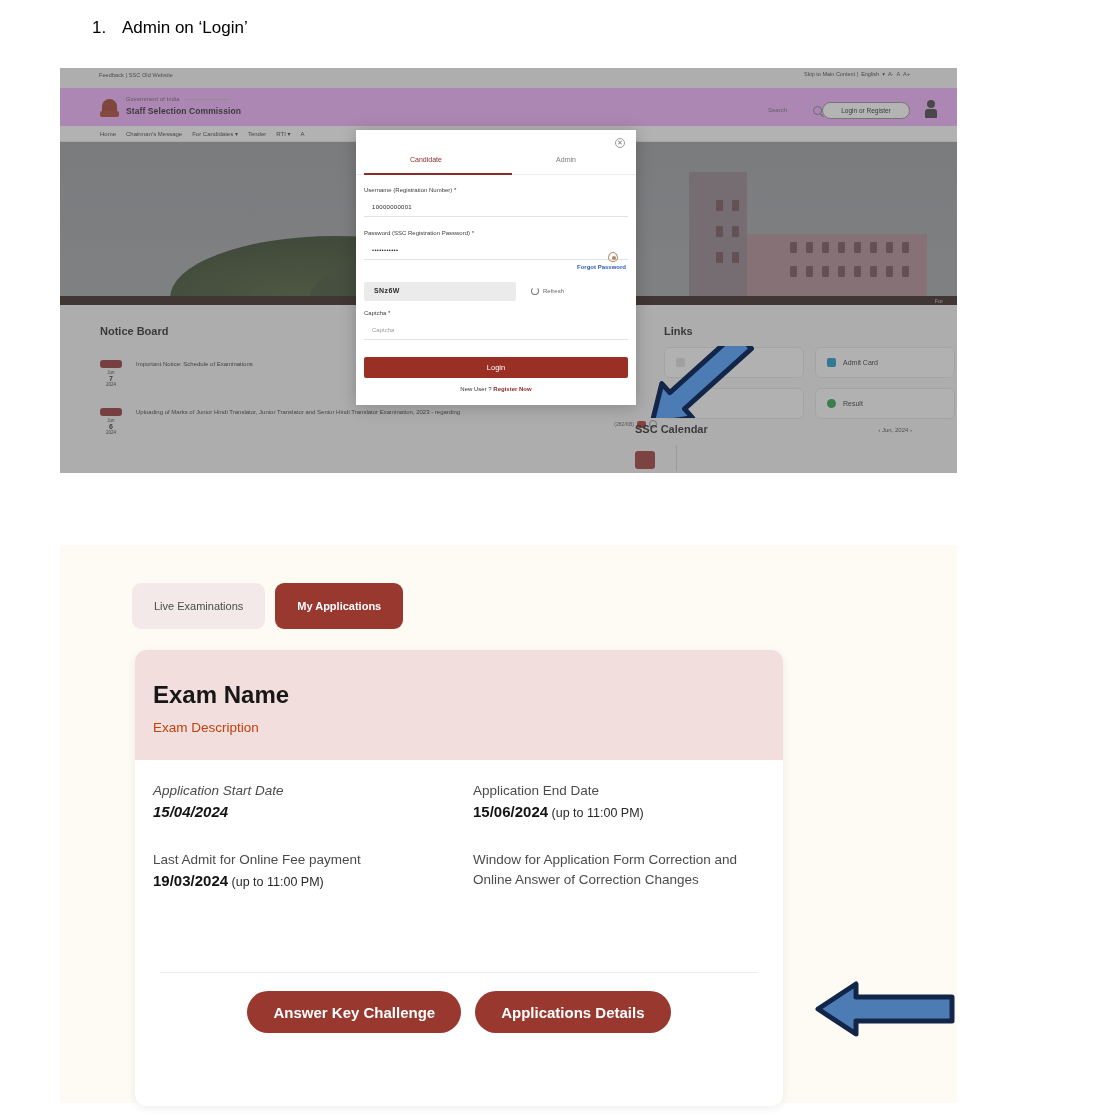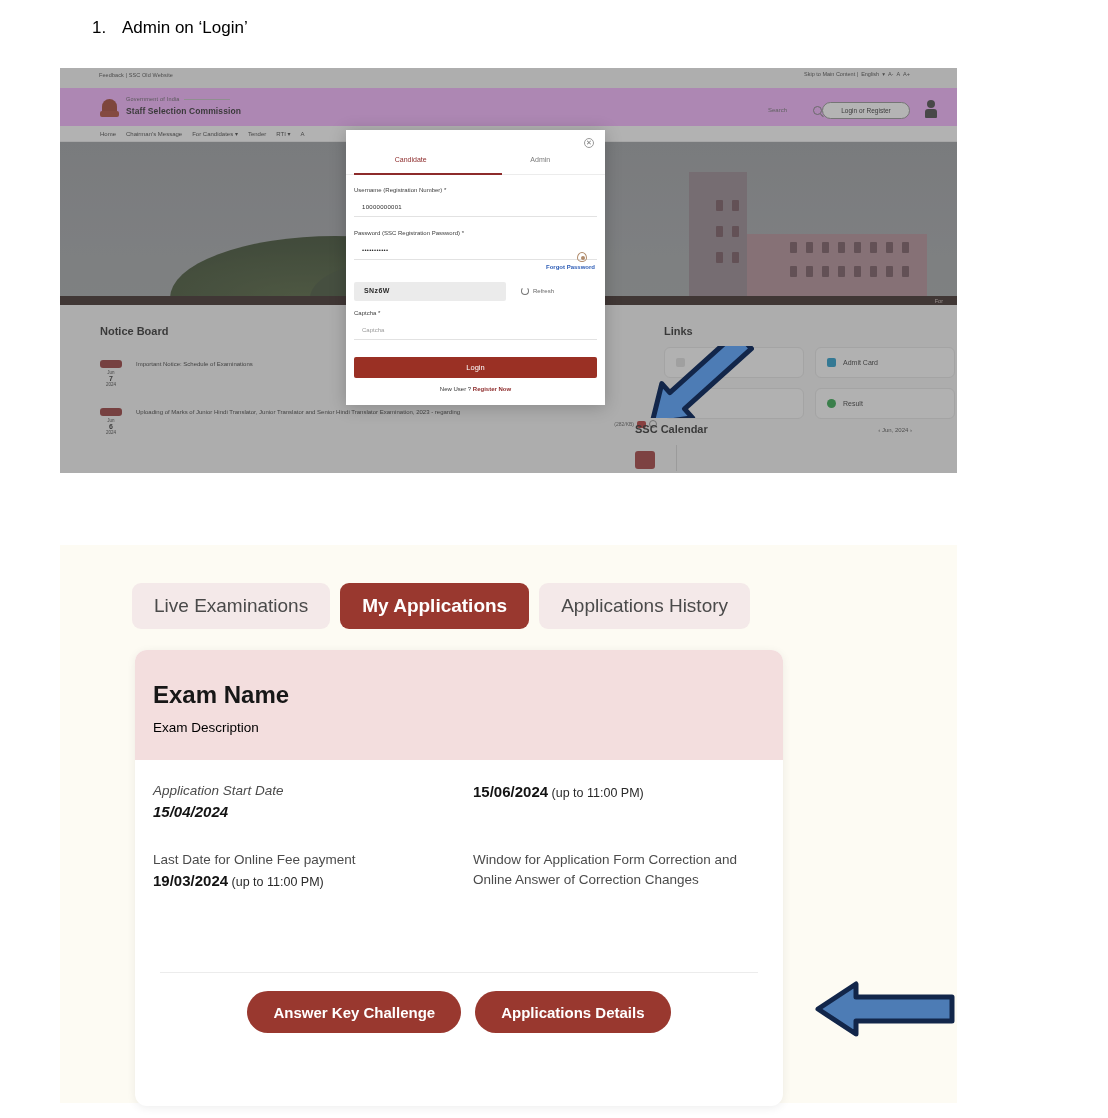--- a/index.html
+++ b/index.html
@@ -78,21 +78,21 @@
   .notice-txt { font-size:6px; color:#2e2e2e; line-height:1.5; max-width:430px;}
   .notice-meta { position:absolute; right:300px; font-size:5px; color:#555; display:flex; gap:3px; align-items:center;}
   .dot-new { width:9px; height:7px; border-radius:2px; background:#b02a2a;}
   .dot-pdf { width:8px; height:8px; border-radius:50%; border:1px solid #888;}
   .linkcard { position:absolute; border:1px solid #e0e0e0; border-radius:6px; background:#f7f7f7;
               display:flex; align-items:center; gap:7px; padding-left:11px; font-size:7px; color:#2b2b2b;}
   .lc-ico { width:9px; height:9px; border-radius:2px; }
   .s1-calbox { position:absolute; left:575px; top:146px; width:20px; height:18px; background:#9a2f2f; border-radius:3px;}
   .s1-calline { position:absolute; left:616px; top:140px; width:1px; height:26px; background:#cfcfcf;}
   
-  .s1-modal { position:absolute; left:286px; top:62px; width:259px; height:275px; background:#ffffff; z-index:60;
+  .s1-modal { position:absolute; left:296px; top:62px; width:280px; height:275px; background:#ffffff; z-index:60;
               box-shadow:0 2px 16px rgba(0,0,0,.22); }
   .m-close { position:absolute; right:11px; top:8px; width:10px; height:10px; border:1px solid #9a9a9a; border-radius:50%;
              color:#777; font-size:7px; line-height:8px; text-align:center; }
   .m-tabs { position:absolute; left:0; top:26px; width:100%; display:flex; }
   .m-tab { flex:1; text-align:center; font-size:7px; color:#7a7a7a; padding-bottom:7px; }
   .m-tab.active { color:#8d2b2b; }
   .m-tabline { position:absolute; left:8px; top:43px; width:148px; height:2px; background:#8d2b2b;}
   .m-tabline-bg { position:absolute; left:0; top:44px; width:100%; height:1px; background:#ececec;}
   .m-label { position:absolute; font-size:6px; color:#3c3c3c;}
   .m-input { position:absolute; height:17px; border-bottom:1px solid #e2e2e2; }
@@ -106,28 +106,28 @@
   .m-refresh { position:absolute; left:175px; font-size:6px; color:#666; display:flex; gap:4px; align-items:center;}
   .m-refresh .ring { width:8px; height:8px; border:1px solid #777; border-radius:50%; border-top-color:transparent;}
   .m-login { position:absolute; left:8px; right:8px; height:21px; background:#9a3024; border-radius:2px;
              color:#fff; font-size:7.5px; display:flex; align-items:center; justify-content:center;}
   .m-newuser { position:absolute; width:100%; text-align:center; font-size:6px; color:#333;}
   .m-newuser b { color:#8d2b2b; }
 
   
   #shot2 { position:absolute; left:60px; top:545px; width:897px; height:558px; background:#fdfbf3; }
   .s2-tabs { position:absolute; left:72px; top:38px; display:flex; gap:10px; }
-  .s2-tab { height:46px; border-radius:9px; background:#f4e9e9; color:#4a4a4a; font-size:19px;
+  .s2-tab { height:46px; border-radius:9px; background:#f4e9e9; color:#4a4a4a; font-size:11px;
             display:flex; align-items:center; padding:16px 22px; }
   .s2-tab.active { background:#99382f; color:#fff; font-weight:bold; }
   .s2-card { position:absolute; left:75px; top:105px; width:648px; height:456px; background:#fff; border-radius:12px;
              box-shadow:0 2px 10px rgba(0,0,0,.07); overflow:hidden; }
   .s2-cardhead { position:absolute; left:0; top:0; width:100%; height:110px; background:#f3dede; }
   .s2-examname { position:absolute; left:18px; top:31px; font-size:24px; font-weight:bold; color:#171717; }
-  .s2-examdesc { position:absolute; left:18px; top:70px; font-size:13.5px; color:#000000; }
+  .s2-examdesc { position:absolute; left:18px; top:70px; font-size:13.5px; color:#c2410c; }
   .s2-grid { position:absolute; left:18px; top:131px; width:610px; }
   .s2-col { position:absolute; }
   .s2-l { font-size:13.5px; color:#4b4b4b; line-height:1.45; }
   .s2-v { font-size:15px; font-weight:bold; color:#131313; margin-top:2px;}
   .s2-v .sub { font-weight:normal; font-size:12.5px; color:#2a2a2a;}
   .s2-divider { position:absolute; left:25px; top:322px; width:598px; height:1px; background:#ececec;}
   .s2-actions { position:absolute; left:0; top:341px; width:100%; display:flex; justify-content:center; gap:14px; }
   .s2-btn { height:42px; border-radius:21px; background:#99382f; color:#fff; font-size:15px; font-weight:bold;
             display:flex; align-items:center; padding:0 26px; }
 
@@ -327,42 +327,42 @@
       <polygon points="8,36 42,13 42,25 132,25 132,47 42,47 42,59" fill="#4d7cb5" stroke="#12264a" stroke-width="5" stroke-linejoin="round"></polygon>
     </g>
   </svg>
 
 
   <div id="shot2">
 
     <div class="s2-tabs">
       <div class="s2-tab">Live Examinations</div>
       <div class="s2-tab active">My Applications</div>
-      <div class="s2-tab">Applications History</div>
     </div>
 
     <div class="s2-card">
       <div class="s2-cardhead"></div>
       <div class="s2-examname">Exam Name</div>
       <div class="s2-examdesc">Exam Description</div>
 
       <div class="s2-grid">
         <div class="s2-col" style="left:0; top:0; width:290px;font-style:italic;">
           <div class="s2-l">Application Start Date</div>
           <div class="s2-v">
             <span>15/04/2024</span><span class="sub"></span>
           </div>
         </div>
         <div class="s2-col" style="left:320px; top:0; width:300px;">
+          <div class="s2-l">Application End Date</div>
           <div class="s2-v">
             <span>15/06/2024</span><span class="sub"> (up to 11:00 PM)</span>
           </div>
         </div>
         <div class="s2-col" style="left:0; top:69px; width:300px;">
-          <div class="s2-l">Last Date for Online Fee payment</div>
+          <div class="s2-l">Last Admit for Online Fee payment</div>
           <div class="s2-v">
             <span>19/03/2024</span><span class="sub"> (up to 11:00 PM)</span>
           </div>
         </div>
         <div class="s2-col" style="left:320px; top:69px; width:305px;">
           <div class="s2-l">Window for Application Form Correction and Online Answer of Correction Changes</div>
         </div>
       </div>
 
       <div class="s2-divider"></div>

